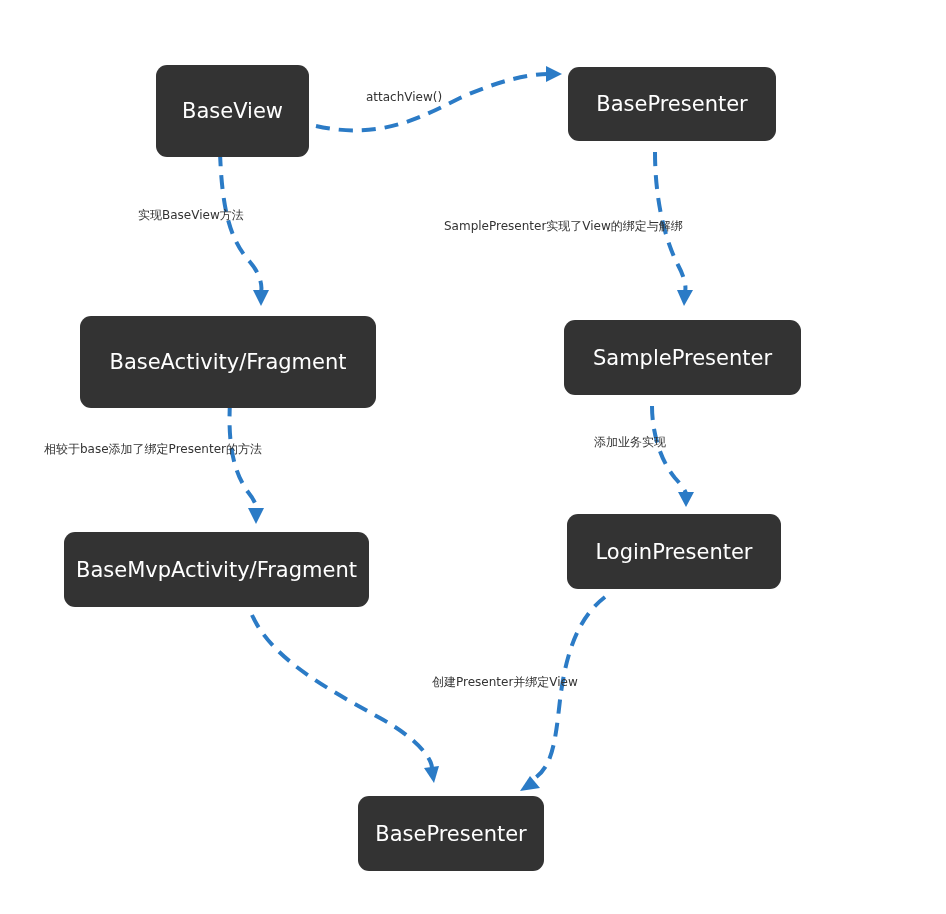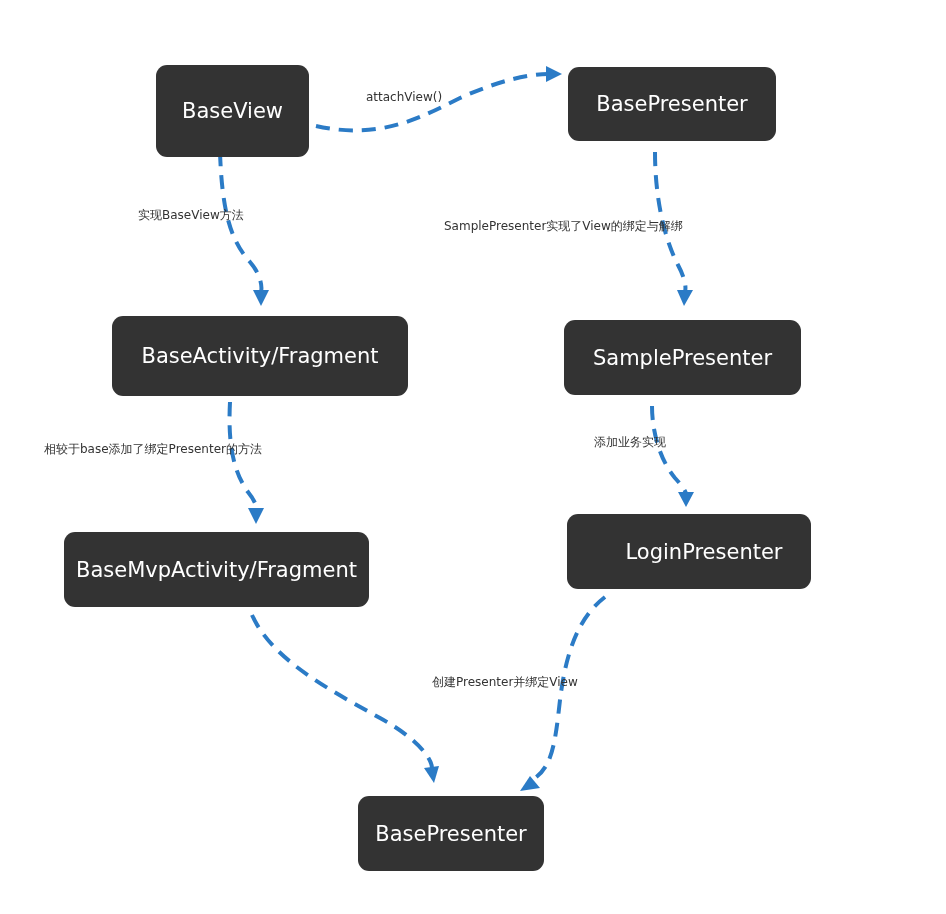--- a/index.html
+++ b/index.html
@@ -40,30 +40,30 @@
   <path class="edge" d="M605,597 C575,620 565,660 560,700 C555,745 552,768 532,780"></path>
   <polygon class="arrowhead" points="520,791 530,776 540,788"></polygon>
 </svg>
 
 <div class="node" style="left:156px;top:65px;width:153px;height:92px;">
   <span>BaseView</span>
 </div>
 <div class="node" style="left:568px;top:67px;width:208px;height:74px;">
   <span>BasePresenter</span>
 </div>
-<div class="node" style="left:112px;top:316px;width:296px;height:80px;">
+<div class="node" style="left:80px;top:316px;width:296px;height:92px;">
   <span>BaseActivity/Fragment</span>
 </div>
 <div class="node" style="left:544px;top:320px;width:237px;height:75px;margin-left:20px;">
   <span>SamplePresenter</span>
 </div>
 <div class="node" style="left:64px;top:532px;width:305px;height:75px;">
   <span>BaseMvpActivity/Fragment</span>
 </div>
-<div class="node" style="left:567px;top:514px;width:214px;height:75px;padding-left:30px;">
+<div class="node" style="left:567px;top:514px;width:214px;height:75px;">
   <span>LoginPresenter</span>
 </div>
 <div class="node" style="left:358px;top:796px;width:186px;height:75px;">
   <span>BasePresenter</span>
 </div>
 
 <div class="edge-label" style="left:366px;top:90px;">attachView()</div>
 <div class="edge-label" style="left:138px;top:207px;">实现BaseView方法</div>
 <div class="edge-label" style="left:444px;top:218px;">SamplePresenter实现了View的绑定与解绑</div>
 <div class="edge-label" style="left:44px;top:441px;text-align:center;">相较于base添加了绑定Presenter的方法</div>

